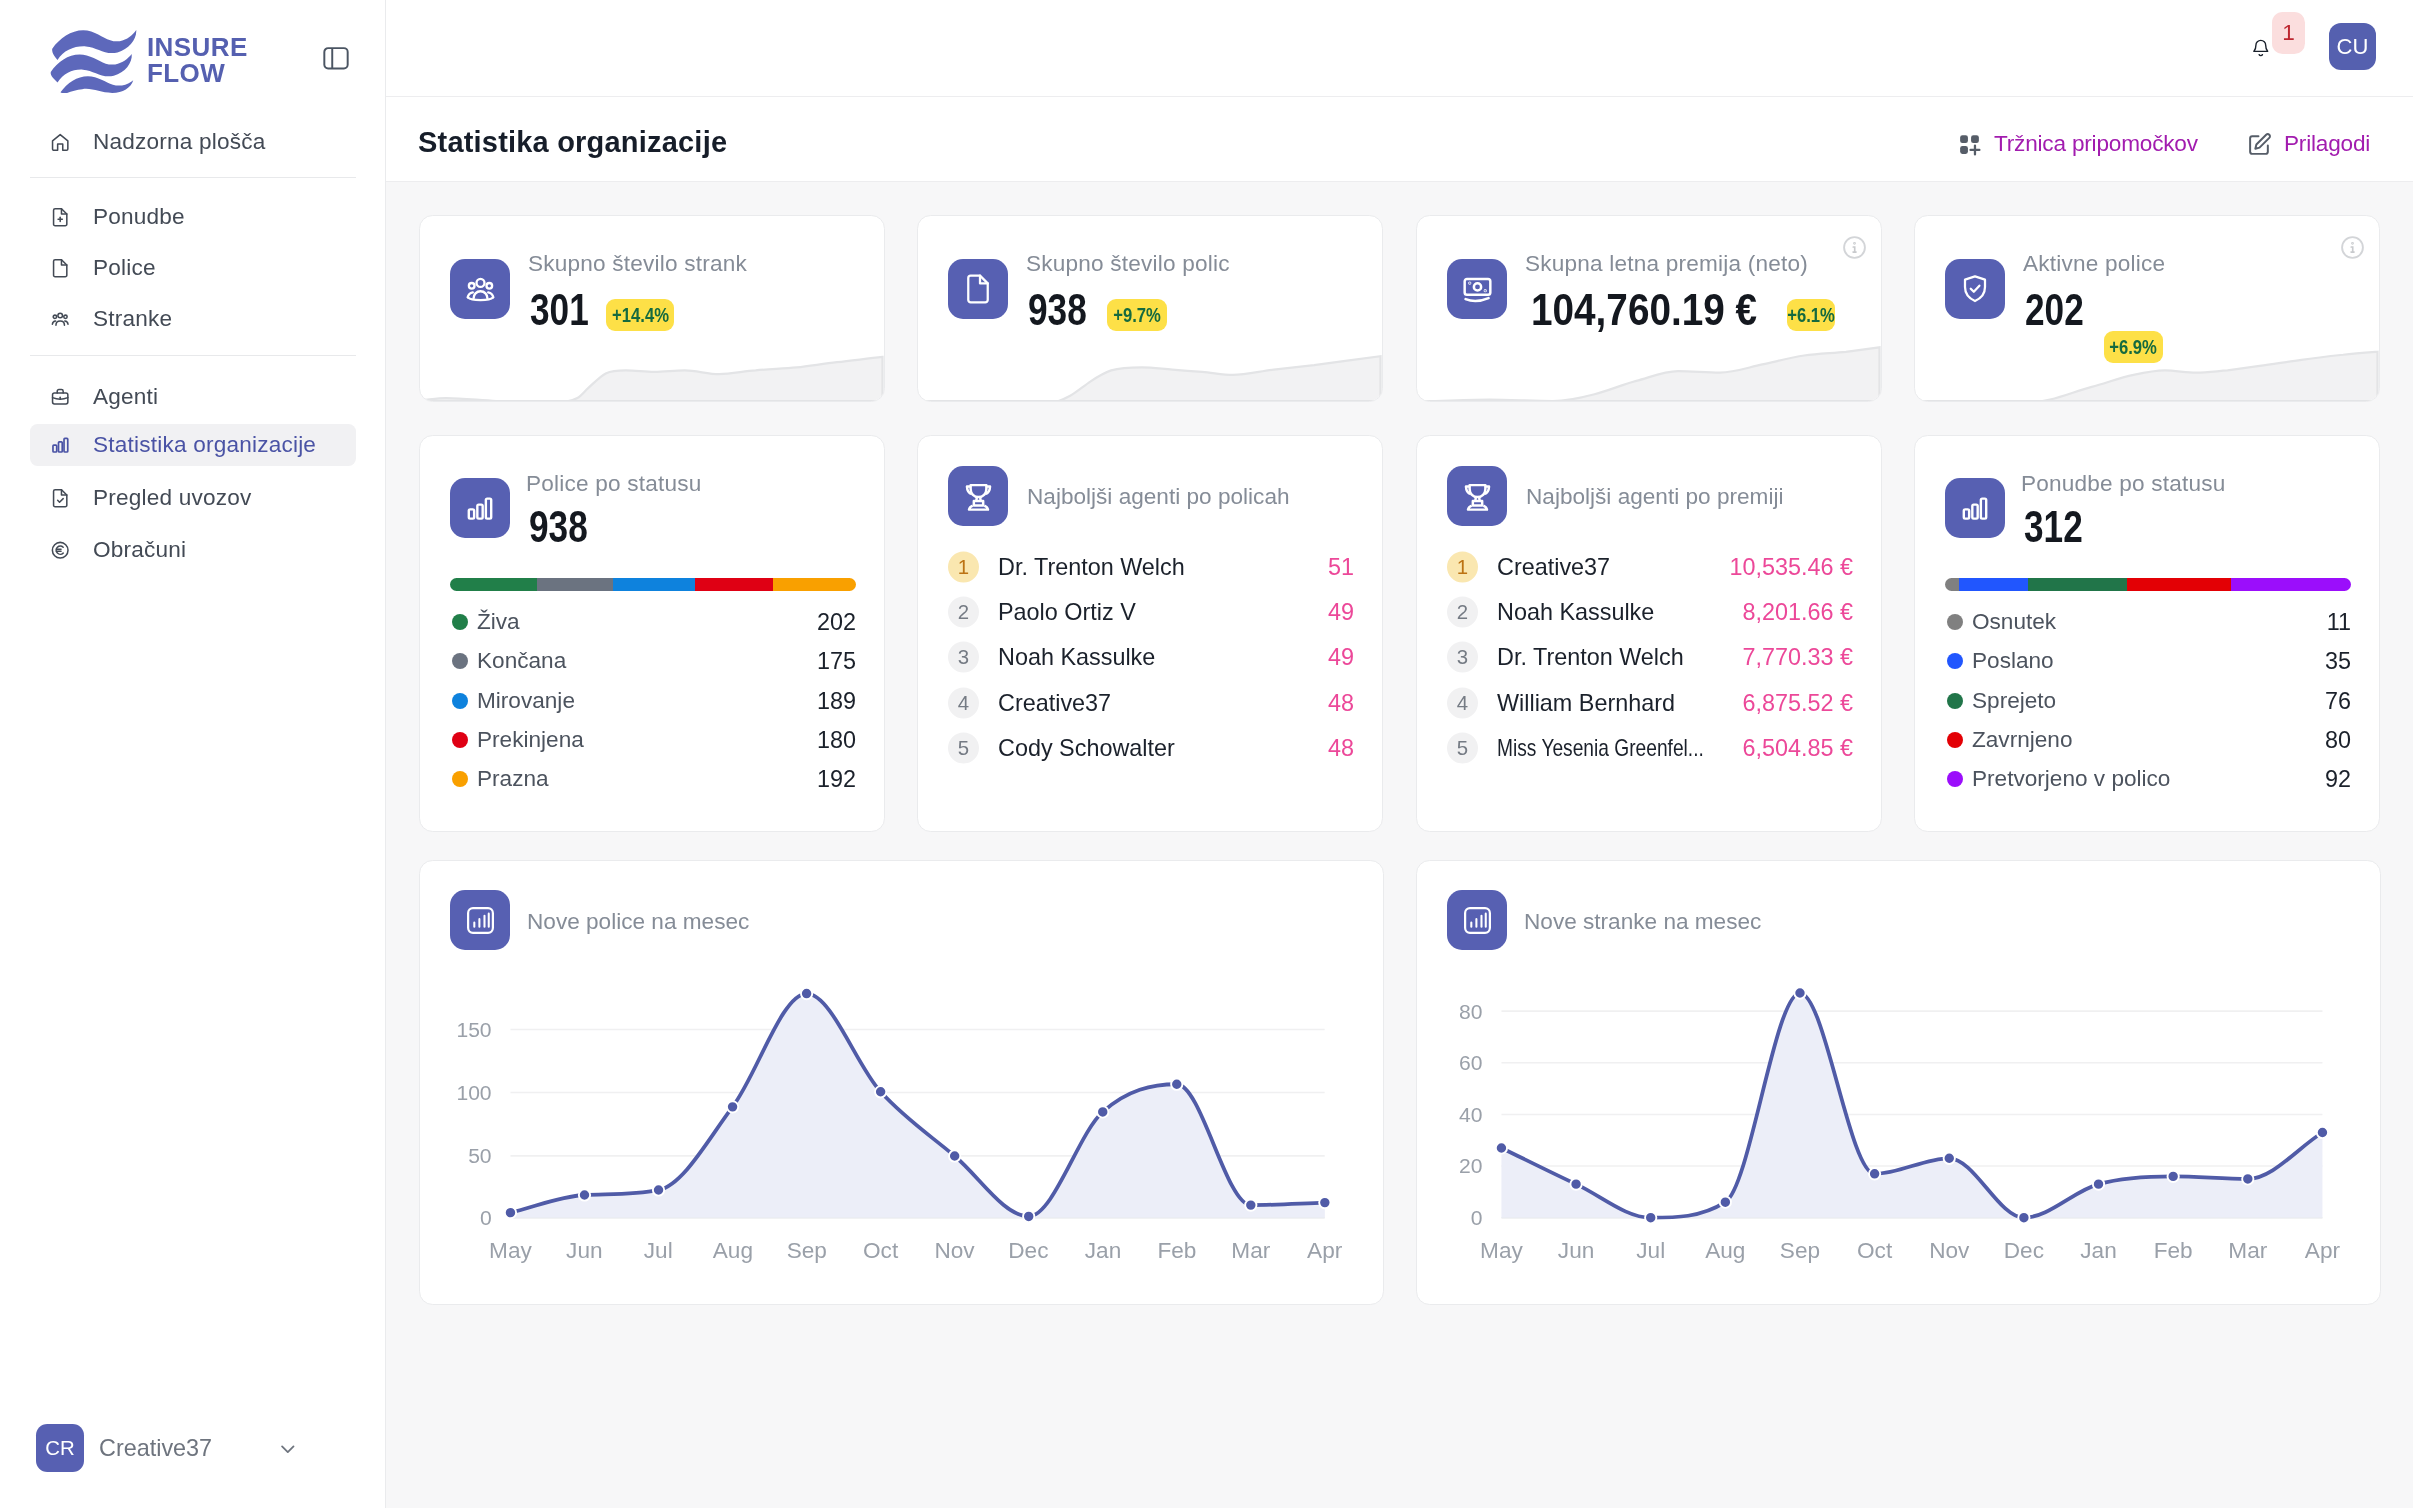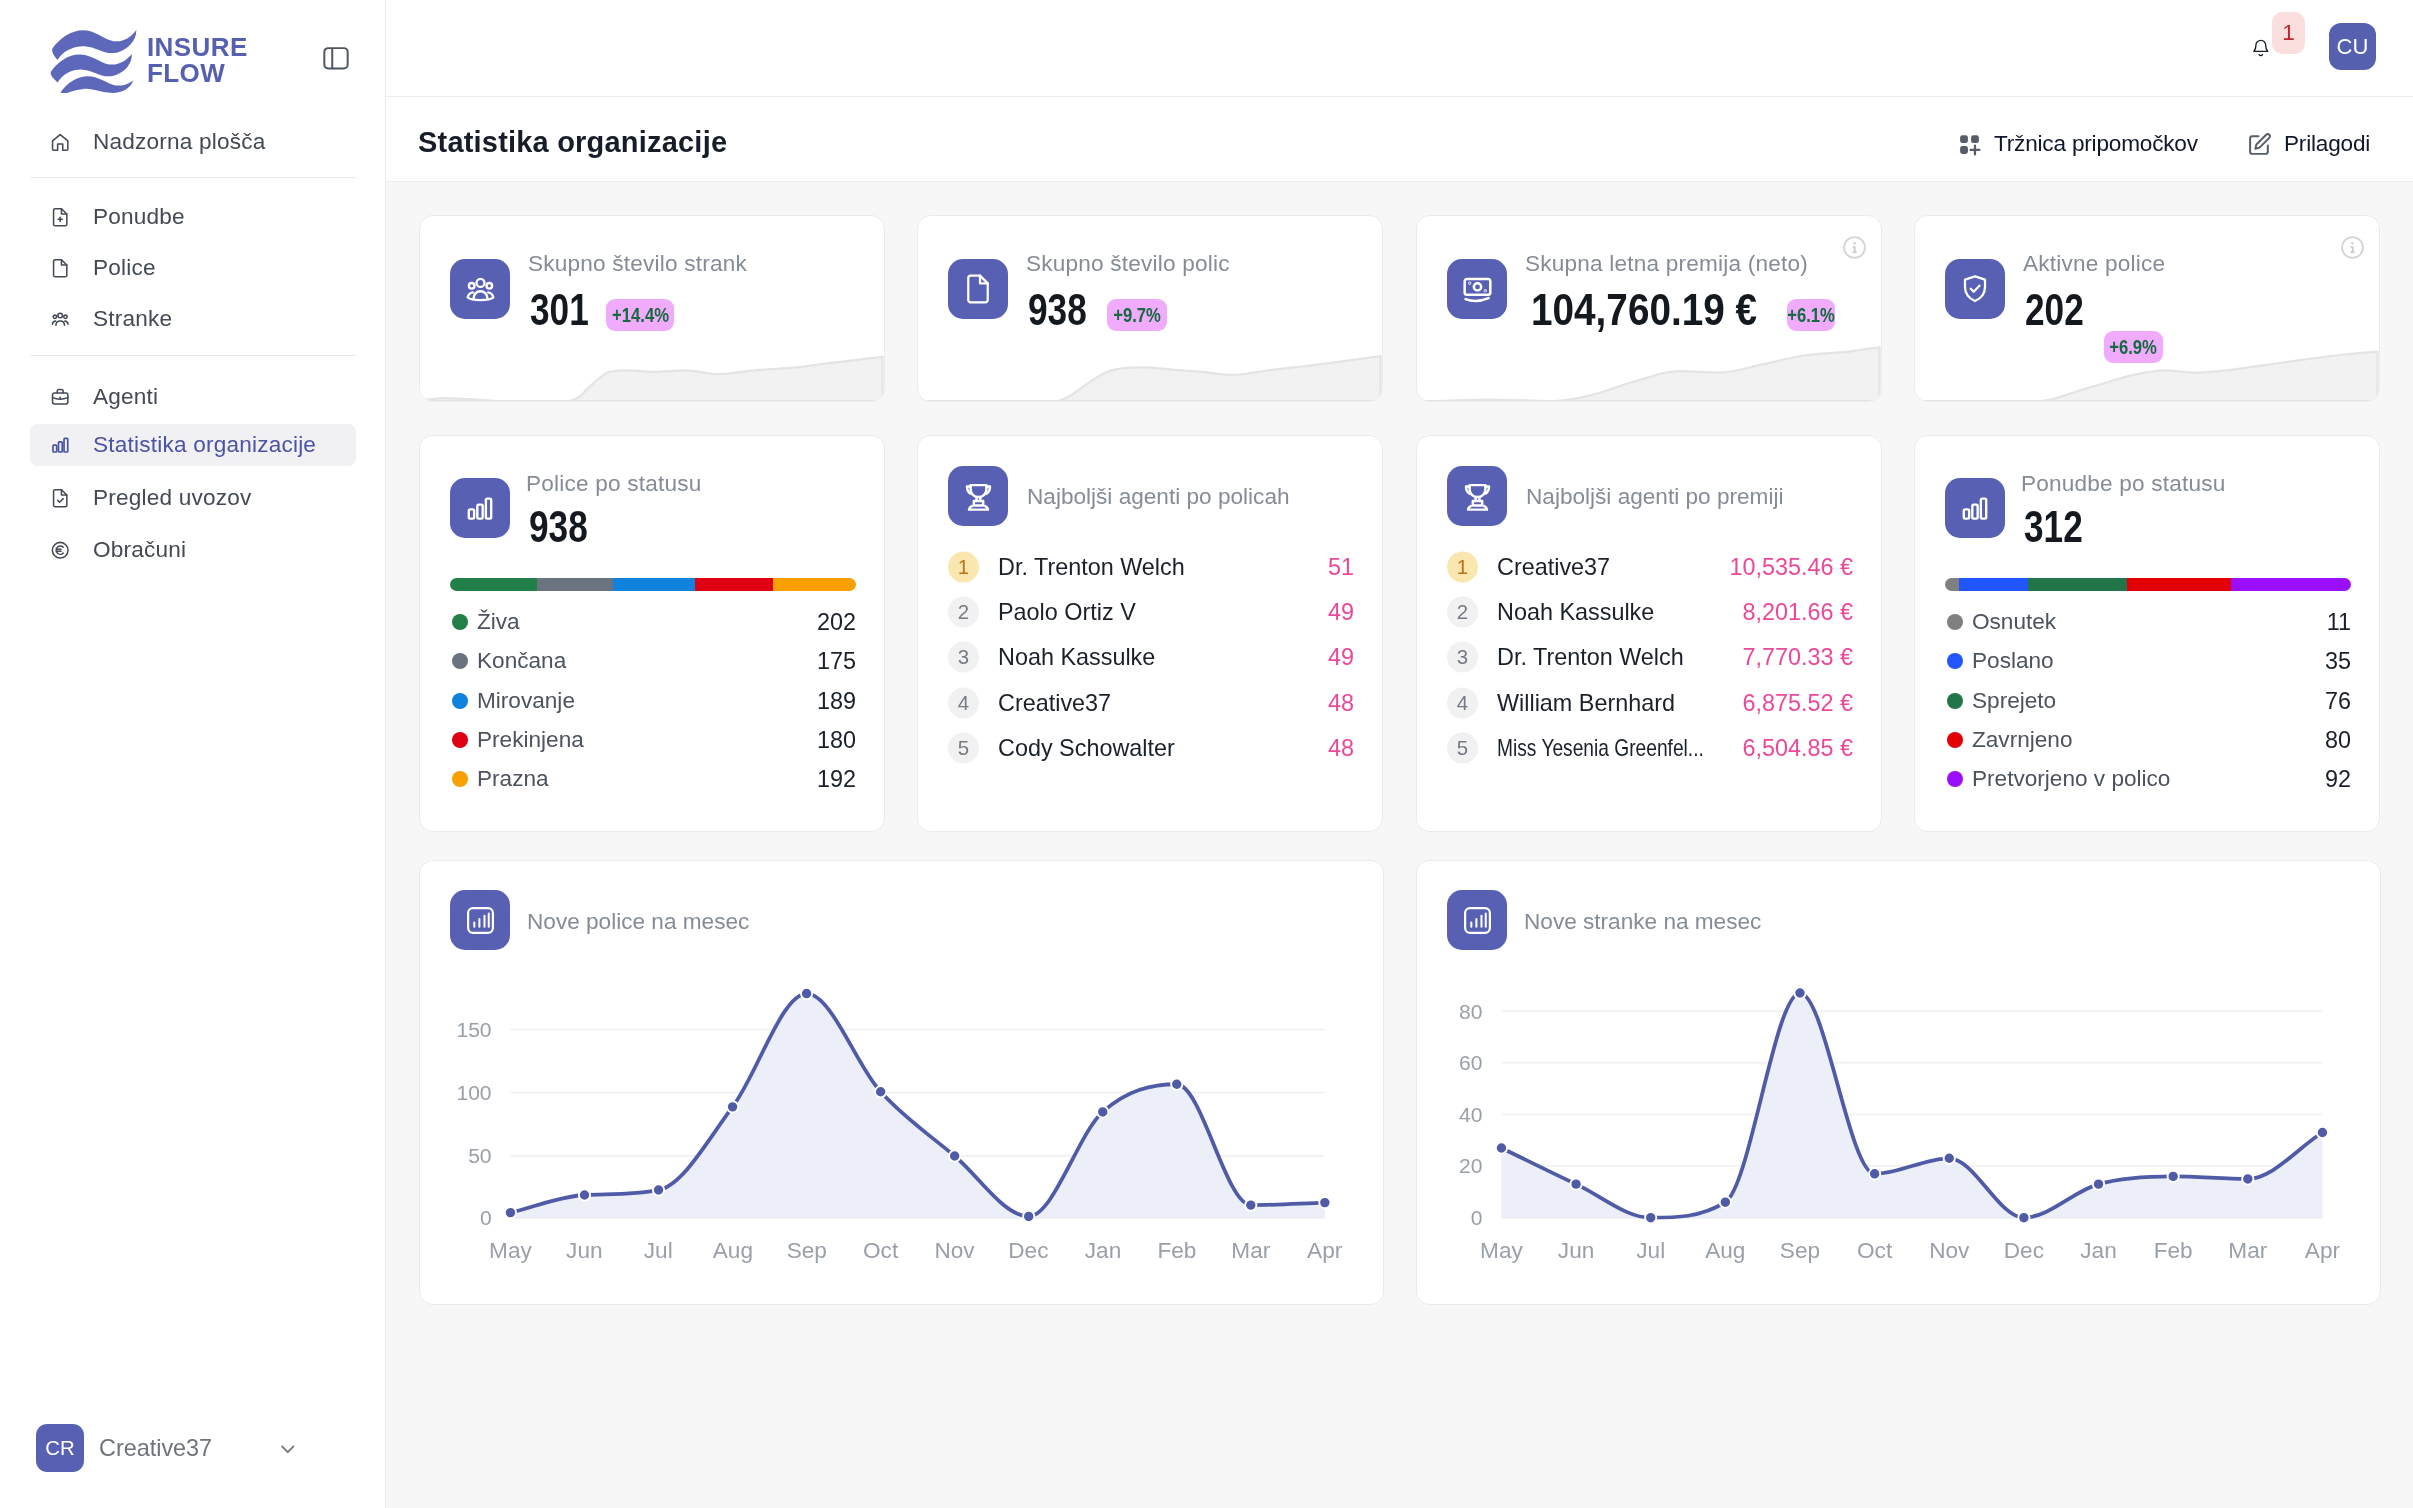--- a/index.html
+++ b/index.html
@@ -14,28 +14,28 @@
   .navitem svg { position:absolute; left:20.4px; width:20.4px; height:20.4px; }
   .navitem .ntext { position:absolute; left:63px; font-size:22.6px; color:#434a55; letter-spacing:0.2px; }
   .navitem.active { background:#f1f1f3; border-radius:7.5px; }
   .navitem.active .ntext { color:#4a53a5; }
   .sdiv { position:absolute; left:30px; width:326px; height:0; border-top:1.5px solid #e8e9eb; }
 
   
   #topbar { position:absolute; left:386px; top:0; width:2027px; height:97px; background:#fff; border-bottom:1.5px solid #ededef; }
   #pagehead { position:absolute; left:386px; top:97px; width:2027px; height:85px; background:#fff; border-bottom:1.5px solid #ededef; }
   #pagehead h1 { position:absolute; left:32px; top:29px; font-size:29px; font-weight:bold; color:#161d29; letter-spacing:0.2px; }
-  .headbtn { position:absolute; top:4.5px; height:85px; display:flex; align-items:center; gap:12px; color:#0f172a; font-size:22.6px; letter-spacing:-0.2px; }
+  .headbtn { position:absolute; top:4.5px; height:85px; display:flex; align-items:center; gap:12px; color:#a21caf; font-size:22.6px; letter-spacing:-0.2px; }
 
   
   .card { position:absolute; background:#fff; border:1.5px solid #eaebed; border-radius:13.6px; overflow:hidden; }
   .icbox { position:absolute; width:60px; height:60px; background:#5760b2; border-radius:15px; display:flex; align-items:center; justify-content:center; }
   .ctitle { position:absolute; font-size:22.6px; color:#858c97; letter-spacing:0.2px; }
   .cnum { position:absolute; font-size:44px; font-weight:bold; color:#14181f; transform:scaleX(0.8); transform-origin:left top; white-space:nowrap; }
-  .badge { position:absolute; font-size:19.6px; font-weight:bold; color:#156a3f; background:#f0abfc; border-radius:9px; height:32px; display:flex; align-items:center; justify-content:center; }
+  .badge { position:absolute; font-size:19.6px; font-weight:bold; color:#156a3f; background:#fde047; border-radius:9px; height:32px; display:flex; align-items:center; justify-content:center; }
   .badge span { transform:scaleX(0.85); }
   .spark { position:absolute; left:0; top:0; width:100%; height:100%; }
 
   
   .legrow { position:absolute; left:30px; width:406px; height:30px; }
   .legrow .dot { position:absolute; left:2.3px; top:50%; transform:translateY(-50%); width:16px; height:16px; border-radius:50%; }
   .legrow .lab { position:absolute; left:27px; top:50%; transform:translateY(-50%); font-size:22.6px; color:#4c535e; }
   .legrow .val { position:absolute; right:0; top:50%; transform:translateY(-50%); font-size:23.4px; color:#1b212b; }
   .statbar { position:absolute; left:30px; width:406px; height:13px; border-radius:6.8px; overflow:hidden; display:flex; }
   .statbar div { height:100%; }

